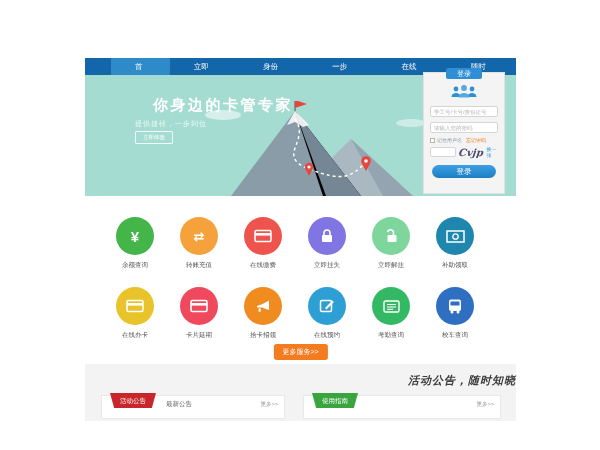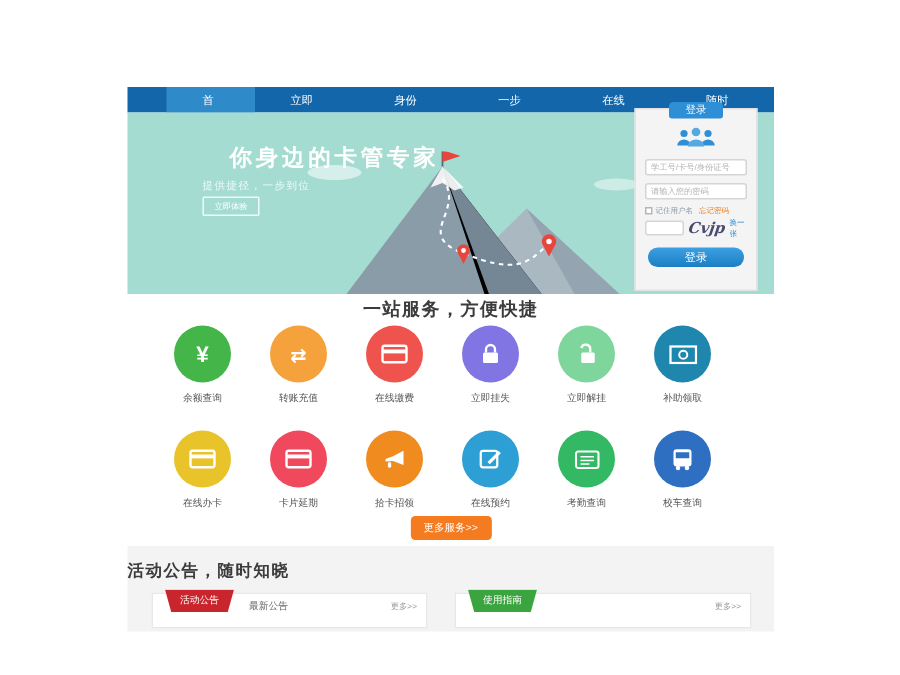--- a/index.html
+++ b/index.html
@@ -48,21 +48,21 @@
   
   .svc-title { position:absolute; top:168px; left:0; width:100%; text-align:center; font-size:12px; font-weight:bold; color:#3c3c3c; letter-spacing:1px; }
   .svc { position:absolute; width:64px; text-align:center; }
   .svc-circle { width:38px; height:38px; border-radius:50%; margin:0 auto; display:flex; align-items:center; justify-content:center; color:#fff; }
   .svc-glyph { font-size:15px; font-weight:bold; line-height:1; }
   .svc-label { margin-top:6px; font-size:6.5px; color:#555; }
   .more-btn { position:absolute; top:314px; left:50%; transform:translateX(-50%); background:#f47b20; color:#fff; font-size:7px; padding:3px 9px; border-radius:3px; border:none; }
 
   
   .announce { position:absolute; top:334px; left:0; width:100%; height:57px; background:#f3f3f3; }
-  .ann-title { padding-top:9px; text-align:left; font-size:11px; font-weight:bold; color:#3c3c3c; letter-spacing:1px; }
+  .ann-title { padding-top:9px; text-align:right; font-size:11px; font-weight:bold; color:#3c3c3c; letter-spacing:1px;font-style:italic; }
   .panel { position:absolute; top:31px; height:24px; background:#fff; border:1px solid #e8e8e8; }
   .panel-left { left:16px; width:184px; } .panel-right { left:218px; width:198px; }
   .ribbon { position:absolute; left:8px; top:-3px; width:46px; height:15px; color:#fff; font-size:6.5px; line-height:15px; text-align:center; clip-path:polygon(0 0,100% 0,91% 100%,9% 100%); }
   .ribbon.red { background:#c9252c; } .ribbon.green { background:#3aa53f; }
   .panel-tab2 { position:absolute; left:64px; top:4px; font-size:6.5px; color:#666; }
   .panel-more { position:absolute; right:6px; top:5px; font-size:5.5px; color:#999; }
 </style>
 </head>
 <body>
 
@@ -125,21 +125,20 @@
       </div>
       <div class="lp-cap-row">
         <input class="lp-cap-input" style="">
         <span class="lp-captcha">Cvjp</span>
         <span class="lp-change">换一张</span>
       </div>
       <button class="lp-submit">登录</button>
     </div>
   </div>
 
-  <div class="svc-title">一站服务，方便快捷</div>
   <div id="svc-grid">
       <div class="svc" style="left: 18px; top: 187px;">
         <div class="svc-circle" style="background: rgb(68, 181, 73);">
           <span class="svc-glyph">¥</span>
         </div>
         <div class="svc-label">余额查询</div>
       </div>
       <div class="svc" style="left: 82px; top: 187px;">
         <div class="svc-circle" style="background: rgb(245, 162, 60);">
           <span class="svc-glyph" style="font-size:13px">⇄</span>

